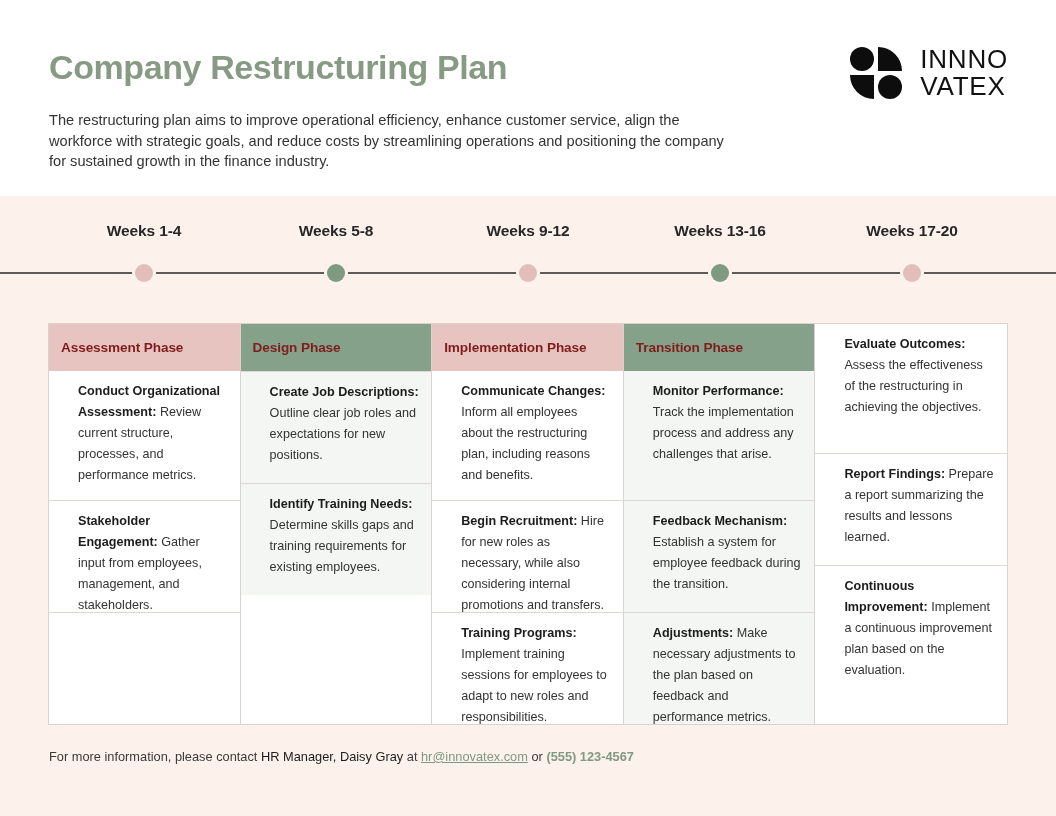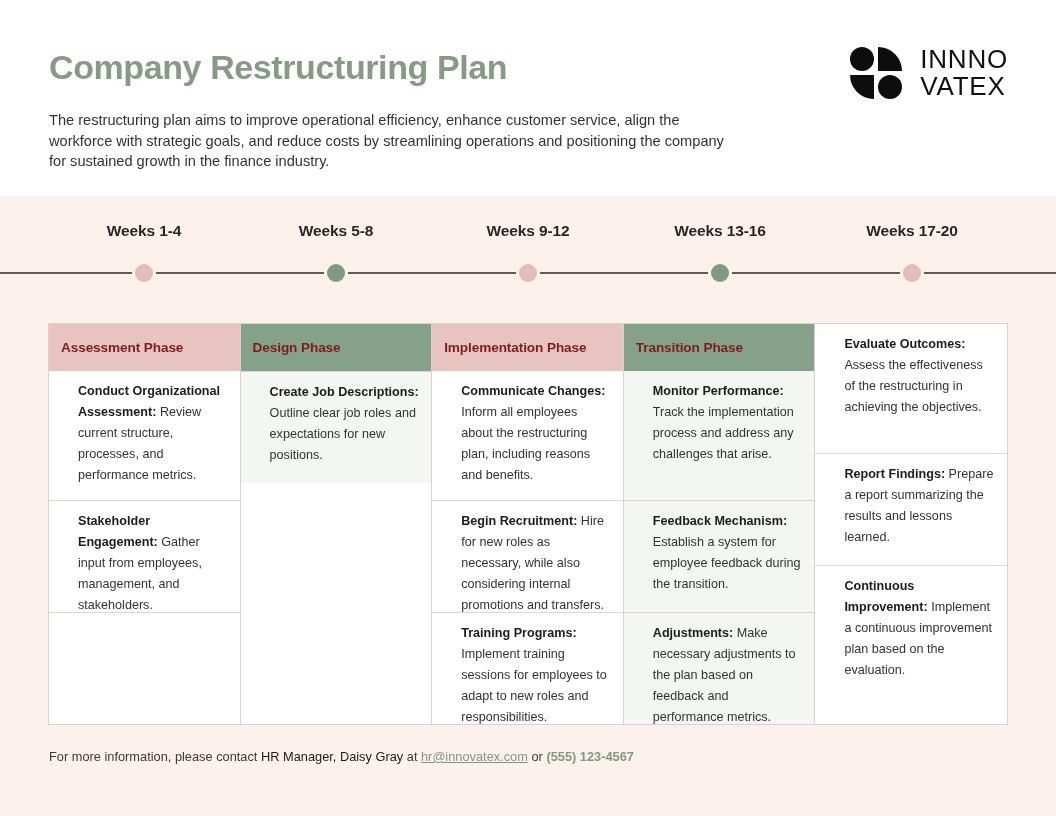--- a/index.html
+++ b/index.html
@@ -273,20 +273,21 @@
   <div class="table" id="phase-table">
       <div class="col">
         <div class="col-head" style="background: rgb(232, 196, 192);">Assessment Phase</div>
         <div class="cell row-h0 r0 tint-white"><b>Conduct Organizational Assessment:</b><span> Review current structure, processes, and performance metrics.</span></div>
         <div class="cell row-h1 tint-white"><b>Stakeholder Engagement:</b><span> Gather input from employees, management, and stakeholders.</span></div>
         <div class="cell row-h2 tint-white empty"></div>
       </div>
       <div class="col">
         <div class="col-head" style="background: rgb(133, 161, 137);">Design Phase</div>
         <div class="cell row-h1 tint-green"><b>Create Job Descriptions:</b><span> Outline clear job roles and expectations for new positions.</span></div>
+        <div class="cell row-h2 tint-green"><b>Identify Training Needs:</b><span> Determine skills gaps and training requirements for existing employees.</span></div>
       </div>
       <div class="col">
         <div class="col-head" style="background: rgb(232, 196, 192);">Implementation Phase</div>
         <div class="cell row-h0 r0 tint-white"><b>Communicate Changes:</b><span> Inform all employees about the restructuring plan, including reasons and benefits.</span></div>
         <div class="cell row-h1 tint-white"><b>Begin Recruitment:</b><span> Hire for new roles as necessary, while also considering internal promotions and transfers.</span></div>
         <div class="cell row-h2 tint-white"><b>Training Programs:</b><span> Implement training sessions for employees to adapt to new roles and responsibilities.</span></div>
       </div>
       <div class="col">
         <div class="col-head" style="background: rgb(133, 161, 137);">Transition Phase</div>
         <div class="cell row-h0 r0 tint-green"><b>Monitor Performance:</b><span> Track the implementation process and address any challenges that arise.</span></div>

